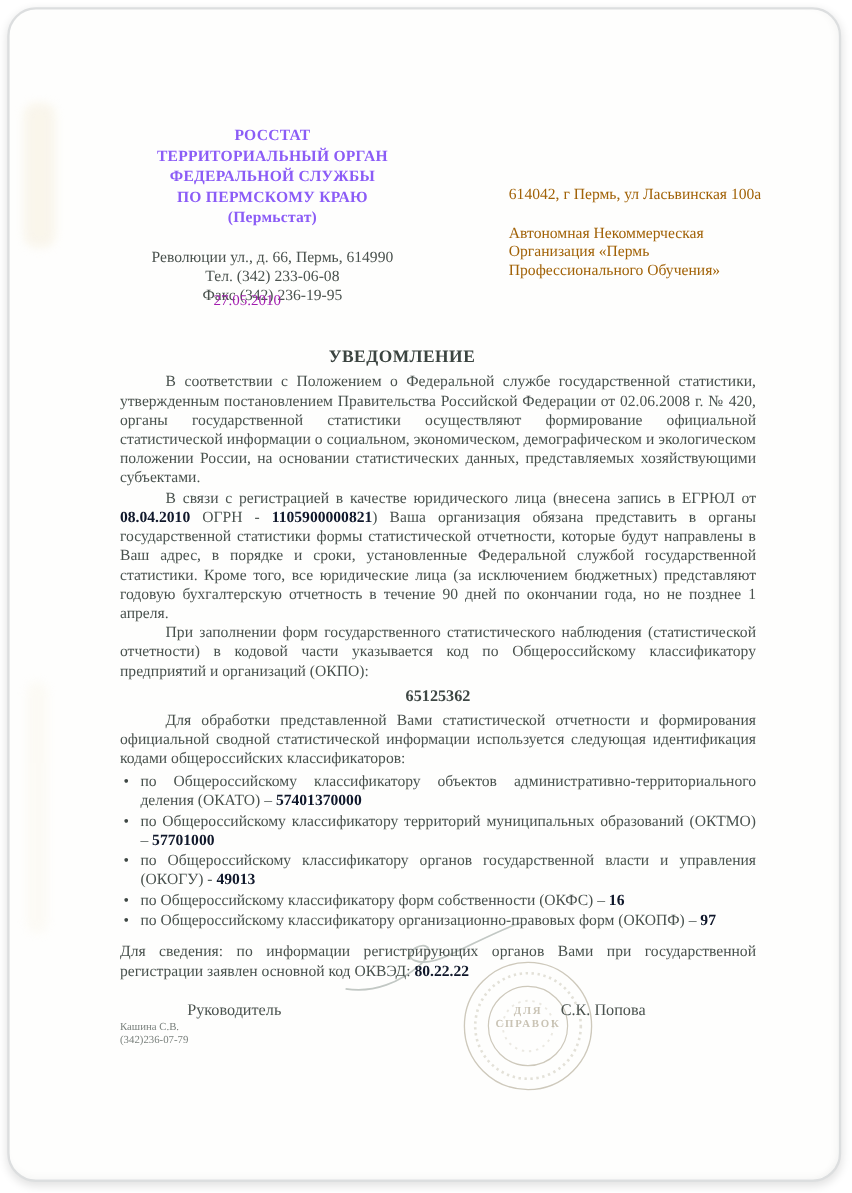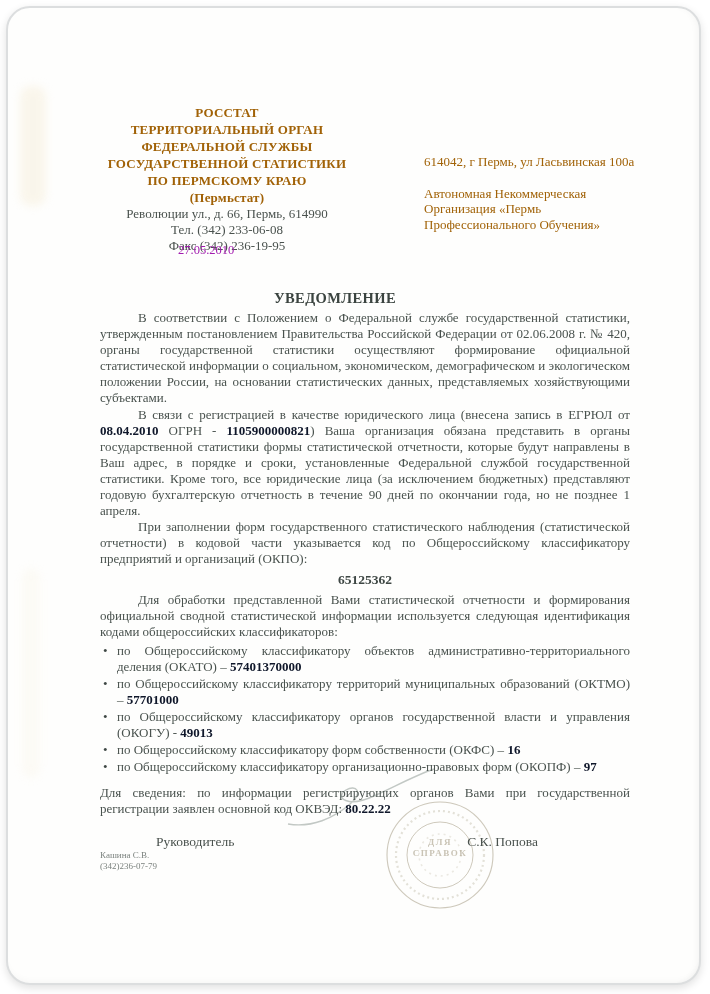--- a/index.html
+++ b/index.html
@@ -12,21 +12,21 @@
     background:#fefefd;border:2px solid #dcdedf;border-radius:24px;
     box-shadow:0 3px 8px rgba(0,0,0,.12), inset -6px 0 10px -7px rgba(0,0,0,.07), inset 0 -6px 10px -7px rgba(0,0,0,.06);
     overflow:hidden;
   }
   .tint{position:absolute;background:#f6eeda;filter:blur(4px);border-radius:10px;pointer-events:none;}
   .tint1{left:12px;top:78px;width:26px;height:120px;opacity:.5;}
   .tint2{left:14px;top:560px;width:18px;height:210px;opacity:.22;}
 
   .org-block{
     position:absolute;left:86px;top:96px;width:266px;text-align:center;
-    font-weight:bold;font-size:13px;line-height:17px;color:#a16207;letter-spacing:.2px;
+    font-weight:bold;font-size:13px;line-height:17px;color:#8b5cf6;letter-spacing:.2px;
   }
   .contact-block{
     position:absolute;left:86px;top:198px;width:266px;text-align:center;
     font-size:13px;line-height:16.2px;color:#4a524e;
   }
   .doc-date{position:absolute;left:170px;top:235px;font-size:12.5px;color:#a21caf;}
   .recipient{position:absolute;left:416px;top:146px;width:236px;font-size:13px;color:#a16207;}
   .recipient .addr{margin-bottom:17px;line-height:15px;}
   .recipient .org-name div{line-height:15.3px;}
 
@@ -69,21 +69,20 @@
 <body>
 
 <div class="card">
   <div class="tint tint1"></div>
   <div class="tint tint2"></div>
 
   <div class="org-block">
     <div>РОССТАТ</div>
     <div>ТЕРРИТОРИАЛЬНЫЙ ОРГАН</div>
     <div>ФЕДЕРАЛЬНОЙ СЛУЖБЫ</div>
-    <div>ГОСУДАРСТВЕННОЙ СТАТИСТИКИ</div>
     <div>ПО ПЕРМСКОМУ КРАЮ</div>
     <div>(Пермьстат)</div>
   </div>
   <div class="contact-block">
     <div>Революции ул., д. 66, Пермь, 614990</div>
     <div>Тел.  (342) 233-06-08</div>
     <div>Факс (342) 236-19-95</div>
   </div>
   <div class="doc-date">27.05.2010</div>
 

